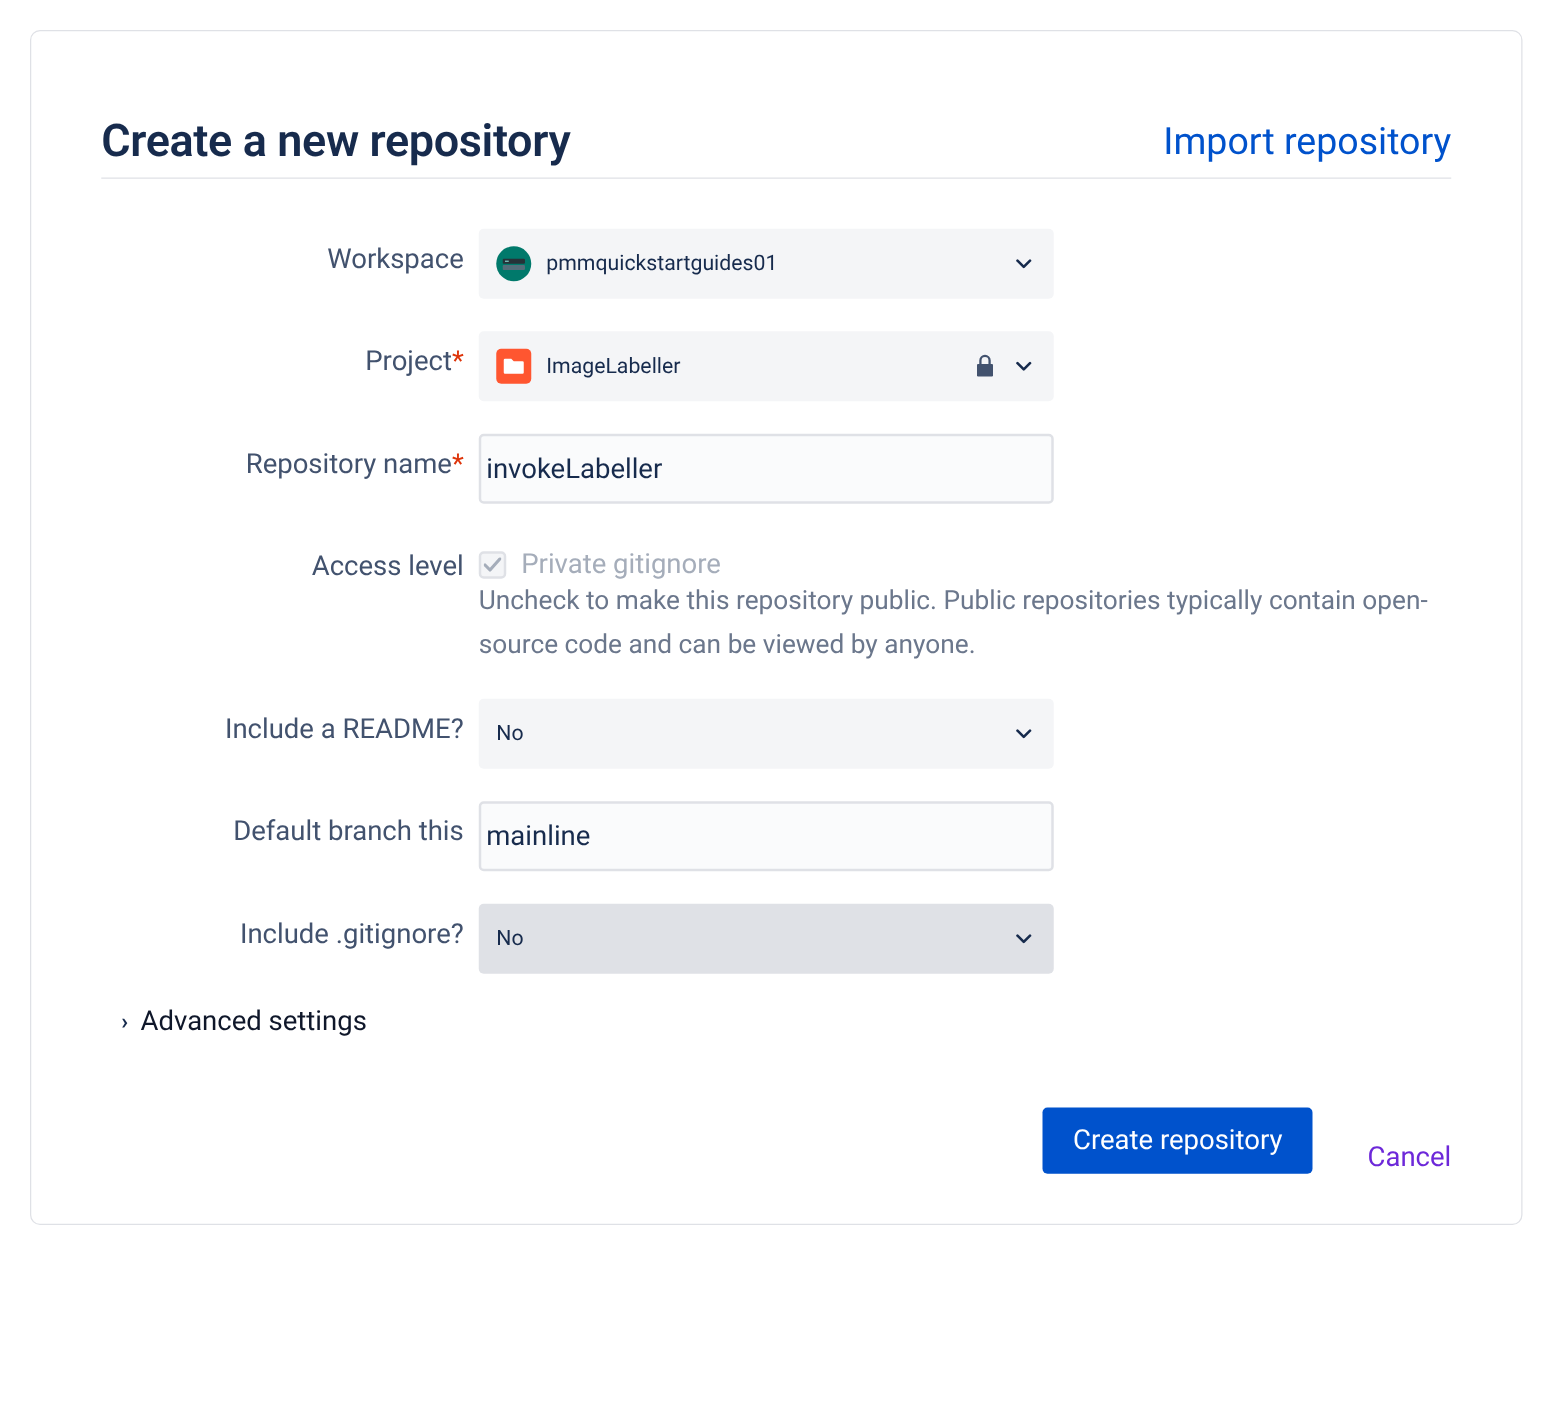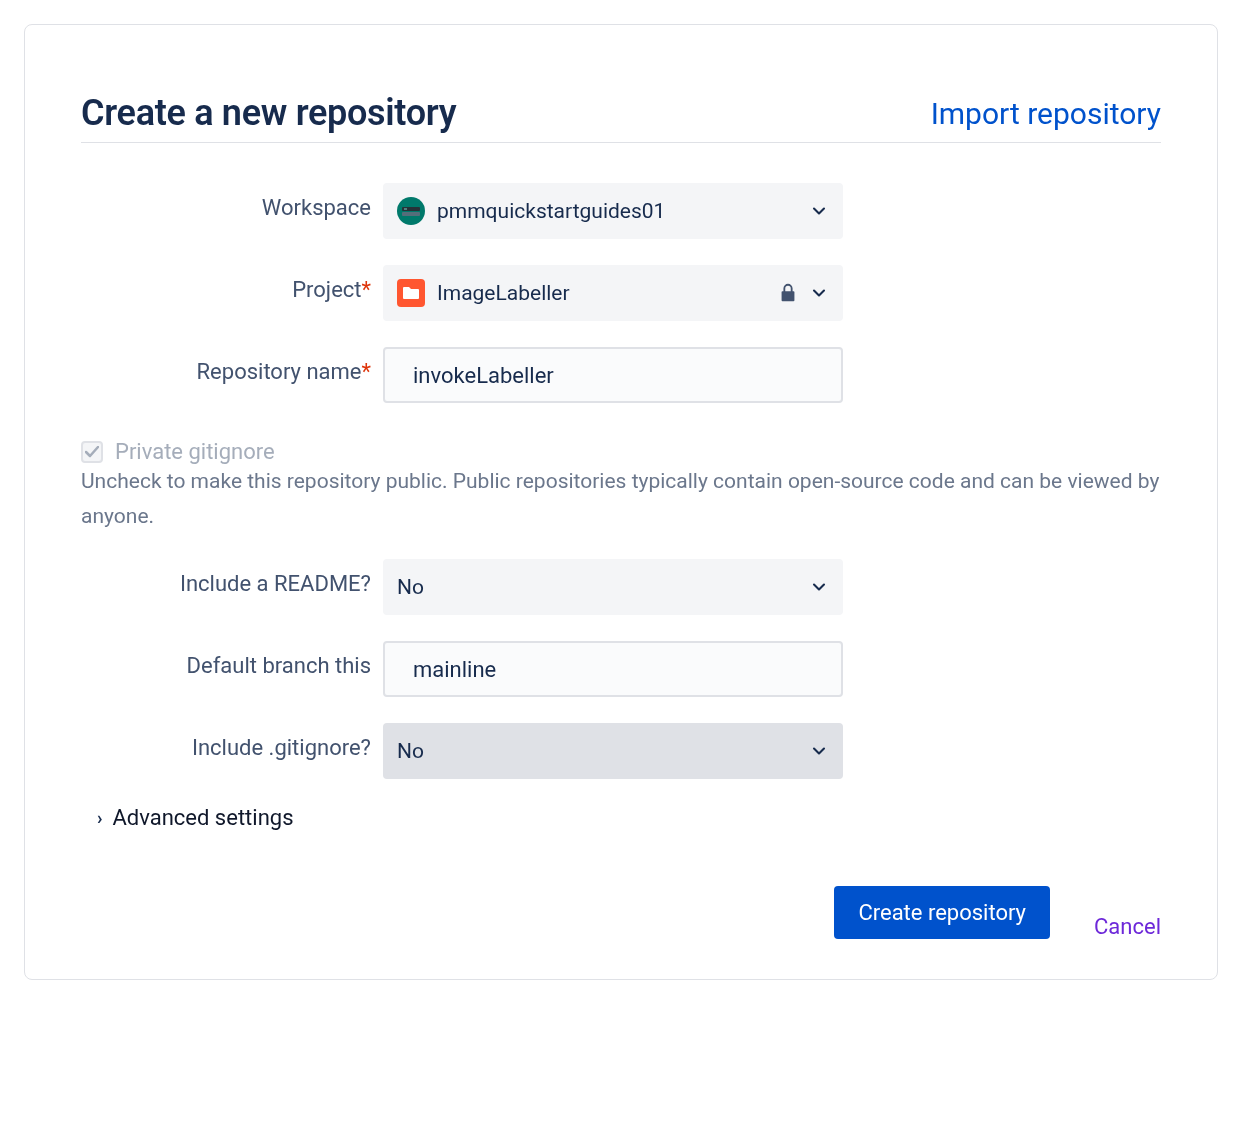--- a/index.html
+++ b/index.html
@@ -54,21 +54,21 @@
       flex: 0 0 460px;
     }
     .wide-col { flex: 1; }
     .select {
       display: flex;
       align-items: center;
       background: #F4F5F7;
       border-radius: 4px;
       height: 56px;
       padding: 0 14px;
-      font-size: 21px;
+      font-size: 17px;
       color: #172B4D;
       cursor: pointer;
       position: relative;
       justify-content: space-between;
     }
     .select-grey {
       background: #DFE1E6;
     }
     .select-left {
       display: flex;
@@ -100,21 +100,21 @@
       flex-shrink: 0;
     }
     .project-icon svg { width: 18px; height: 14px; }
     .text-input {
       width: 100%;
       height: 56px;
       border: 2px solid #DFE1E6;
       border-radius: 4px;
       background: #FAFBFC;
       font-size: 22px;
-      padding: 0 28px;
+      padding: 0 4px;
       color: #172B4D;
       font-family: inherit;
     }
     .checkbox-row {
       display: flex;
       align-items: center;
       gap: 12px;
       padding-top: 10px;
     }
     .checkbox {
@@ -240,20 +240,21 @@
   </div>
 
   <div class="form-row">
     <div class="label-col"><span>Repository name</span><span class="req">*</span></div>
     <div class="control-col">
       <input type="text" class="text-input" value="invokeLabeller" style="">
     </div>
   </div>
 
   <div class="form-row">
+    <div class="label-col">Access level</div>
     <div class="control-col wide-col">
       <div class="checkbox-row">
         <span class="checkbox">
           <svg viewBox="0 0 14 12">
               <path d="M1 6l4 4 8-9" fill="none" stroke="#A5ADBA" stroke-width="2.5" stroke-linecap="round" stroke-linejoin="round"></path>
             </svg>
         </span>
         <span class="checkbox-label">Private gitignore</span>
       </div>
       <div class="help-text">Uncheck to make this repository public. Public repositories typically contain open-source code and can be viewed by anyone.</div>

